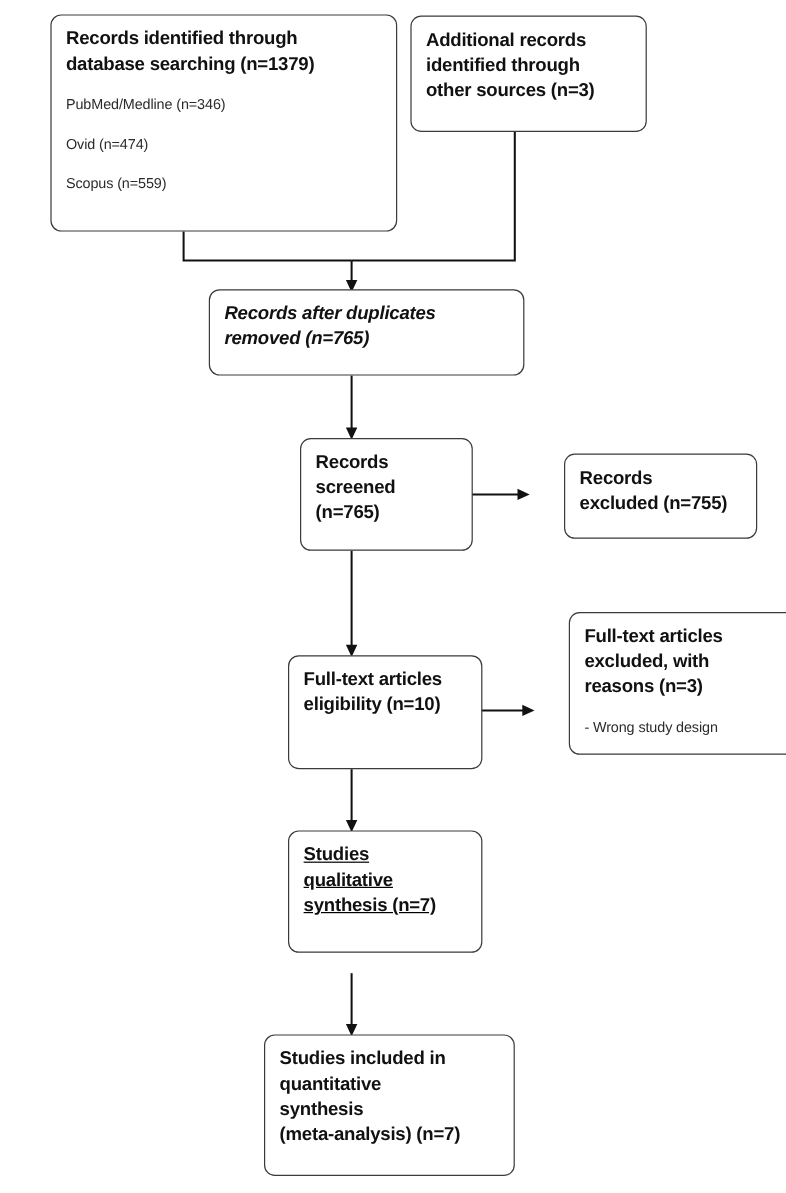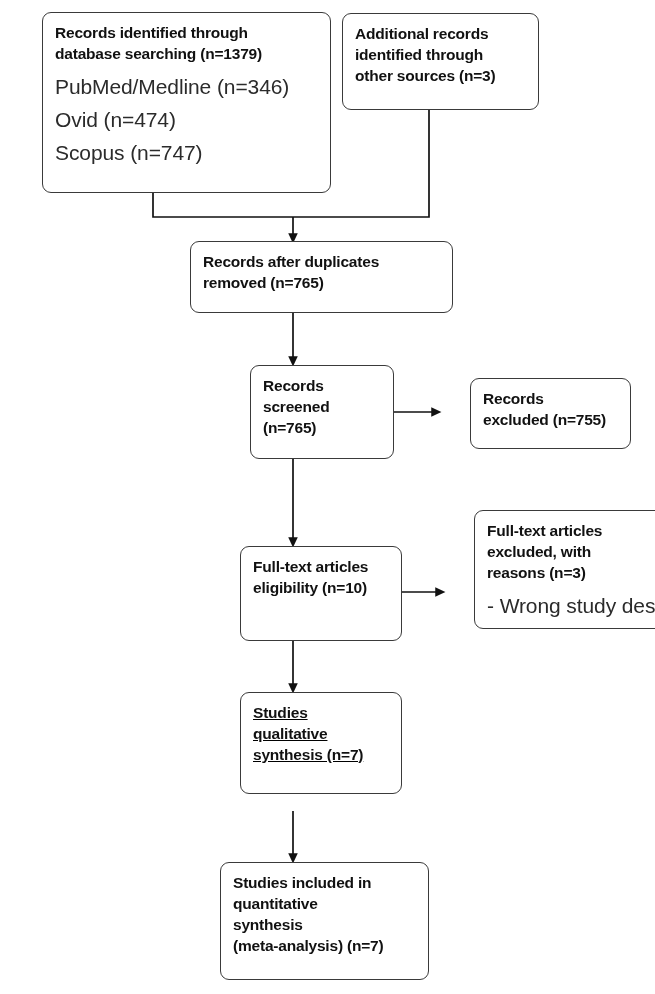--- a/index.html
+++ b/index.html
@@ -40,32 +40,32 @@
     white-space: pre;
   }
   .line.head {
     font-weight: bold;
     font-size: 15.5px;
     line-height: 21px;
     letter-spacing: -0.2px;
   }
   .line.sub {
     font-weight: normal;
-    font-size: 21px;
+    font-size: 12px;
     line-height: 20px;
     color: #2b2b2b;
     letter-spacing: -0.1px;
   }
   .gap-before {
     margin-top: 13px;
   }
   
   #node-database       { left: 12px;  top: 12px;  width: 289px; height: 181px; }
   #node-other-sources  { left: 312px; top: 13px;  width: 197px; height: 97px;  }
-  #node-duplicates     { left: 160px; top: 241px; width: 263px; height: 72px;  }
+  #node-duplicates     { left: 144px; top: 241px; width: 263px; height: 72px; font-style: italic;  }
   #node-screened       { left: 220px; top: 365px; width: 144px; height: 94px;  }
   #node-excluded       { left: 440px; top: 378px; width: 161px; height: 71px;  }
   #node-fulltext       { left: 210px; top: 546px; width: 162px; height: 95px;  }
   #node-fulltext-excl  { left: 444px; top: 510px; width: 197px; height: 119px; }
   #node-qualitative    { left: 210px; top: 692px; width: 162px; height: 102px; text-decoration: underline; }
   #node-quantitative   { left: 190px; top: 862px; width: 209px; height: 118px; }
 </style>
 </head>
 <body>
 
@@ -95,21 +95,21 @@
     <path d="M293,641 L293,688" fill="none" stroke="#111111" stroke-width="1.7" marker-end="url(#arrowhead)"></path>
 
     <path d="M293,811 L293,858" fill="none" stroke="#111111" stroke-width="1.7" marker-end="url(#arrowhead)"></path>
   </svg>
 
   <div class="node" id="node-database">
     <span class="line head">Records identified through</span>
     <span class="line head">database searching (n=1379)</span>
     <span class="line sub gap-before">PubMed/Medline (n=346)</span>
     <span class="line sub gap-before">Ovid (n=474)</span>
-    <span class="line sub gap-before">Scopus (n=747)</span>
+    <span class="line sub gap-before">Scopus (n=559)</span>
   </div>
 
   <div class="node" id="node-other-sources">
     <span class="line head">Additional records</span>
     <span class="line head">identified through</span>
     <span class="line head">other sources (n=3)</span>
   </div>
 
   <div class="node" id="node-duplicates">
     <span class="line head">Records after duplicates</span>

